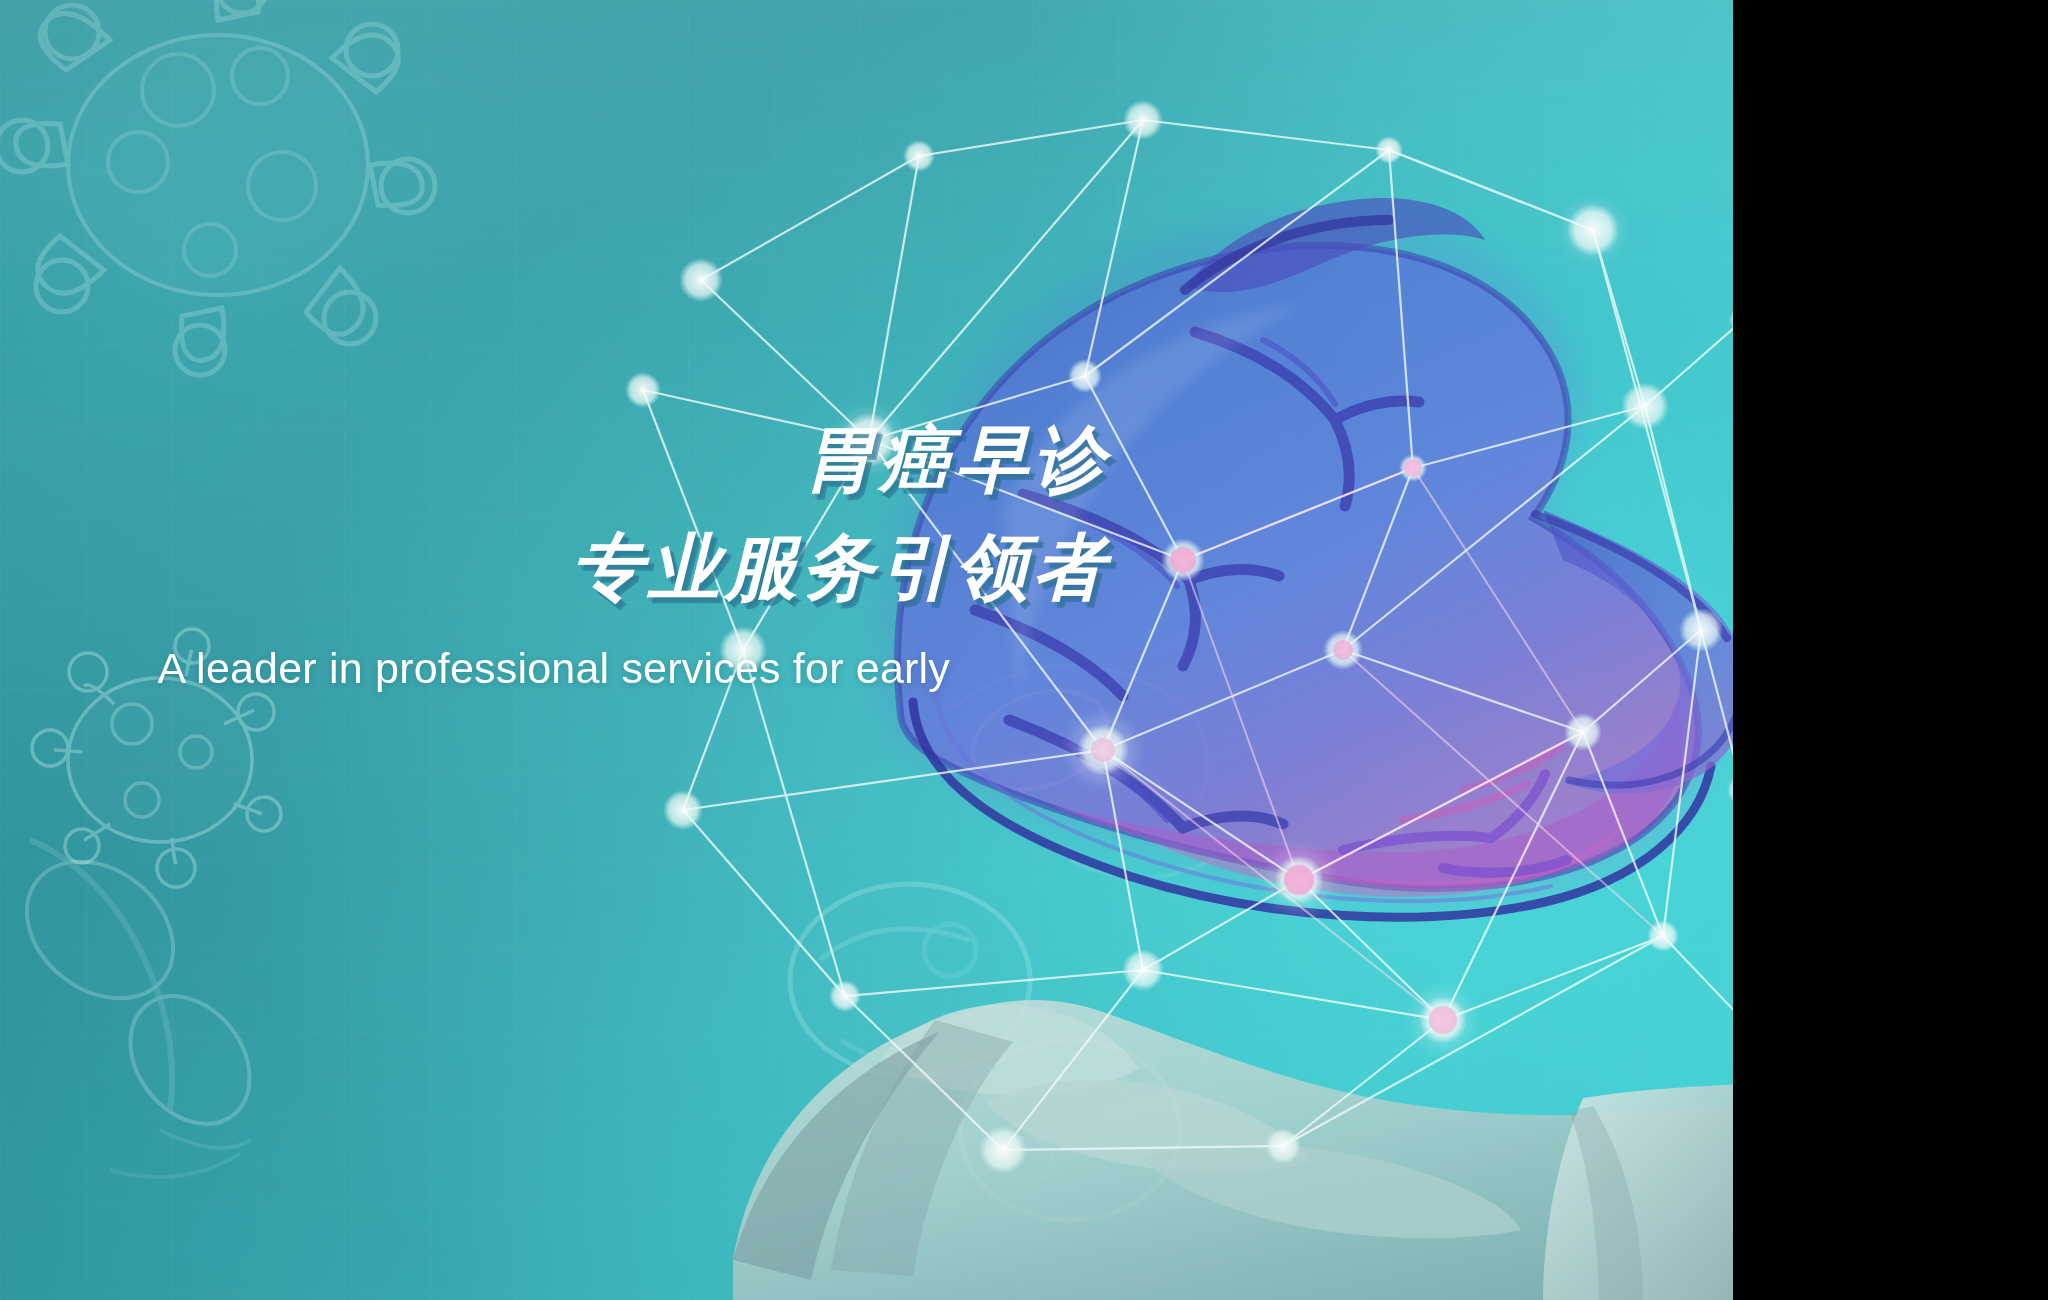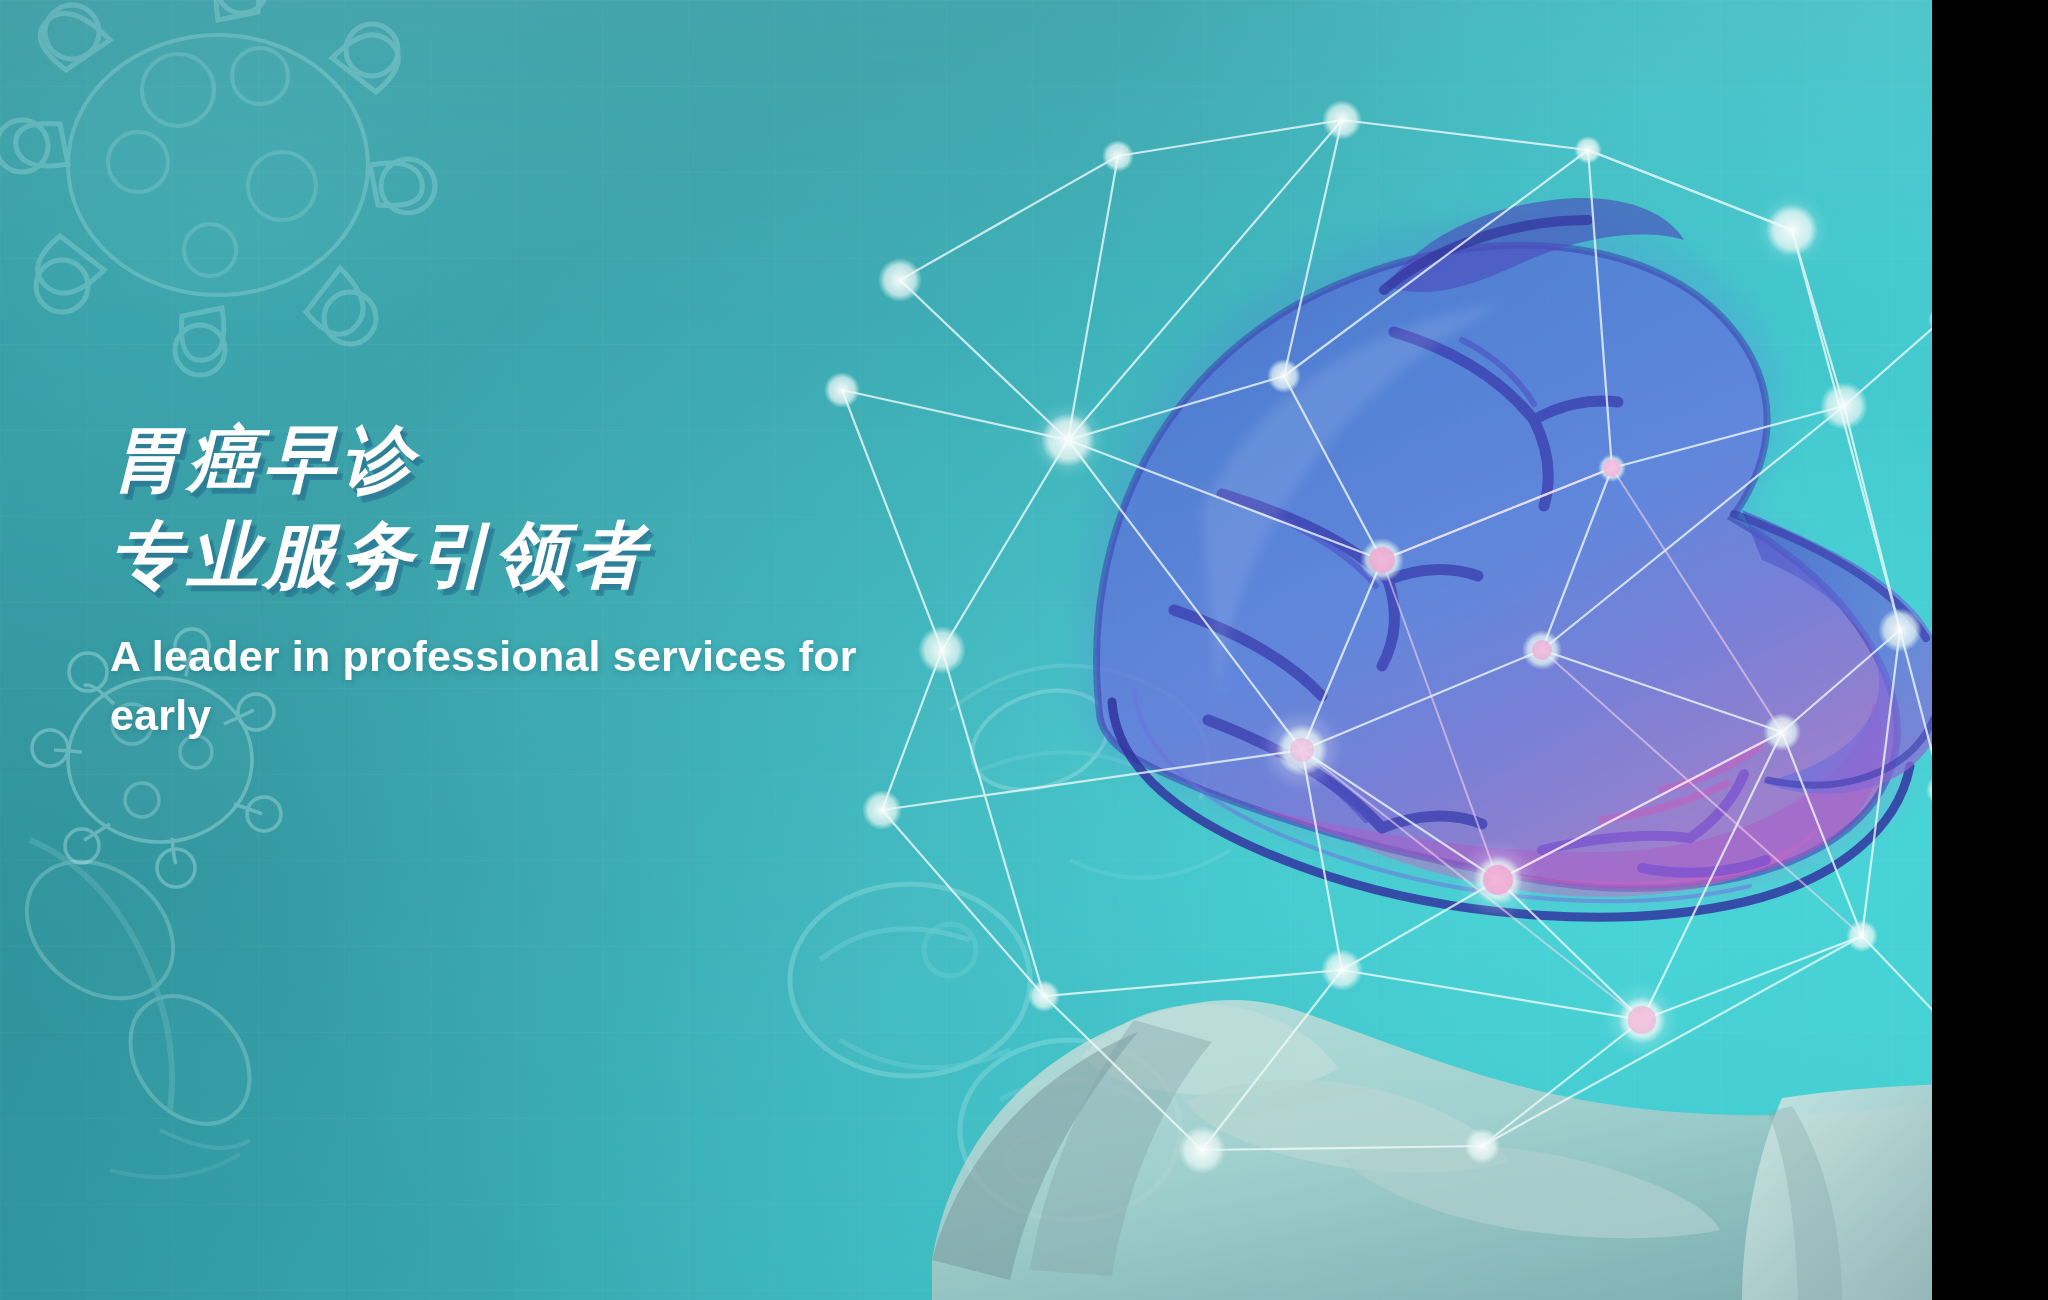--- a/index.html
+++ b/index.html
@@ -1,28 +1,29 @@
 <!DOCTYPE html>
 <html><head>
 <meta charset="utf-8">
 <title>Gastric Cancer Early Diagnosis Banner</title>
 <style>
   html,body{margin:0;padding:0;background:#000;}
   *{box-sizing:border-box;}
 
   #banner{
     position:relative;
-    width:1932px;
+    width:1733px;
     height:1300px;
     overflow:hidden;
     font-family:"Liberation Sans","DejaVu Sans",sans-serif;
     background:
       radial-gradient(120% 110% at 88% 62%, rgba(70,215,216,0.95) 0%, rgba(62,198,204,0.55) 30%, rgba(50,160,171,0.0) 62%),
       radial-gradient(90% 90% at 12% 18%, rgba(62,170,177,0.85) 0%, rgba(50,150,160,0.25) 55%, rgba(0,0,0,0) 75%),
       linear-gradient(118deg,#2f8f98 0%,#2f949d 22%,#36a5ad 44%,#3fbcc2 64%,#49cfd4 82%,#53dcdd 100%);
+    text-align: right;
   }
 
   
   .bg-layer{position:absolute;inset:0;pointer-events:none;}
   .bg-svg{position:absolute;}
 
   .vignette{
     position:absolute;inset:0;
     background:radial-gradient(140% 120% at 50% 52%, rgba(255,255,255,0.05) 0%, rgba(0,0,0,0.0) 45%, rgba(0,40,48,0.12) 100%);
   }
@@ -51,27 +52,27 @@
     font-size:72px;
     line-height:1.16;
     letter-spacing:5px;
     font-style:italic;
     white-space:nowrap;
     text-shadow:
       5px 6px 0 rgba(39,108,140,0.55),
       3px 4px 1px rgba(40,120,150,0.35);
     font-family:"DejaVu Sans","Liberation Sans",sans-serif;
   }
-  .headline.l2{margin-top:12px;}
+  .headline.l2{margin-top:24px;}
   .subhead{
     margin-top:30px;
     color:#ffffff;
     font-size:43px;
     line-height:1.38;
-    font-weight:700;
+    font-weight:400;
     letter-spacing:.2px;
     text-shadow:0 2px 6px rgba(20,80,95,0.30);
     max-width:840px;
   }
 
   
   #artwork{
     position:absolute;
     right:-10px;
     top:90px;

